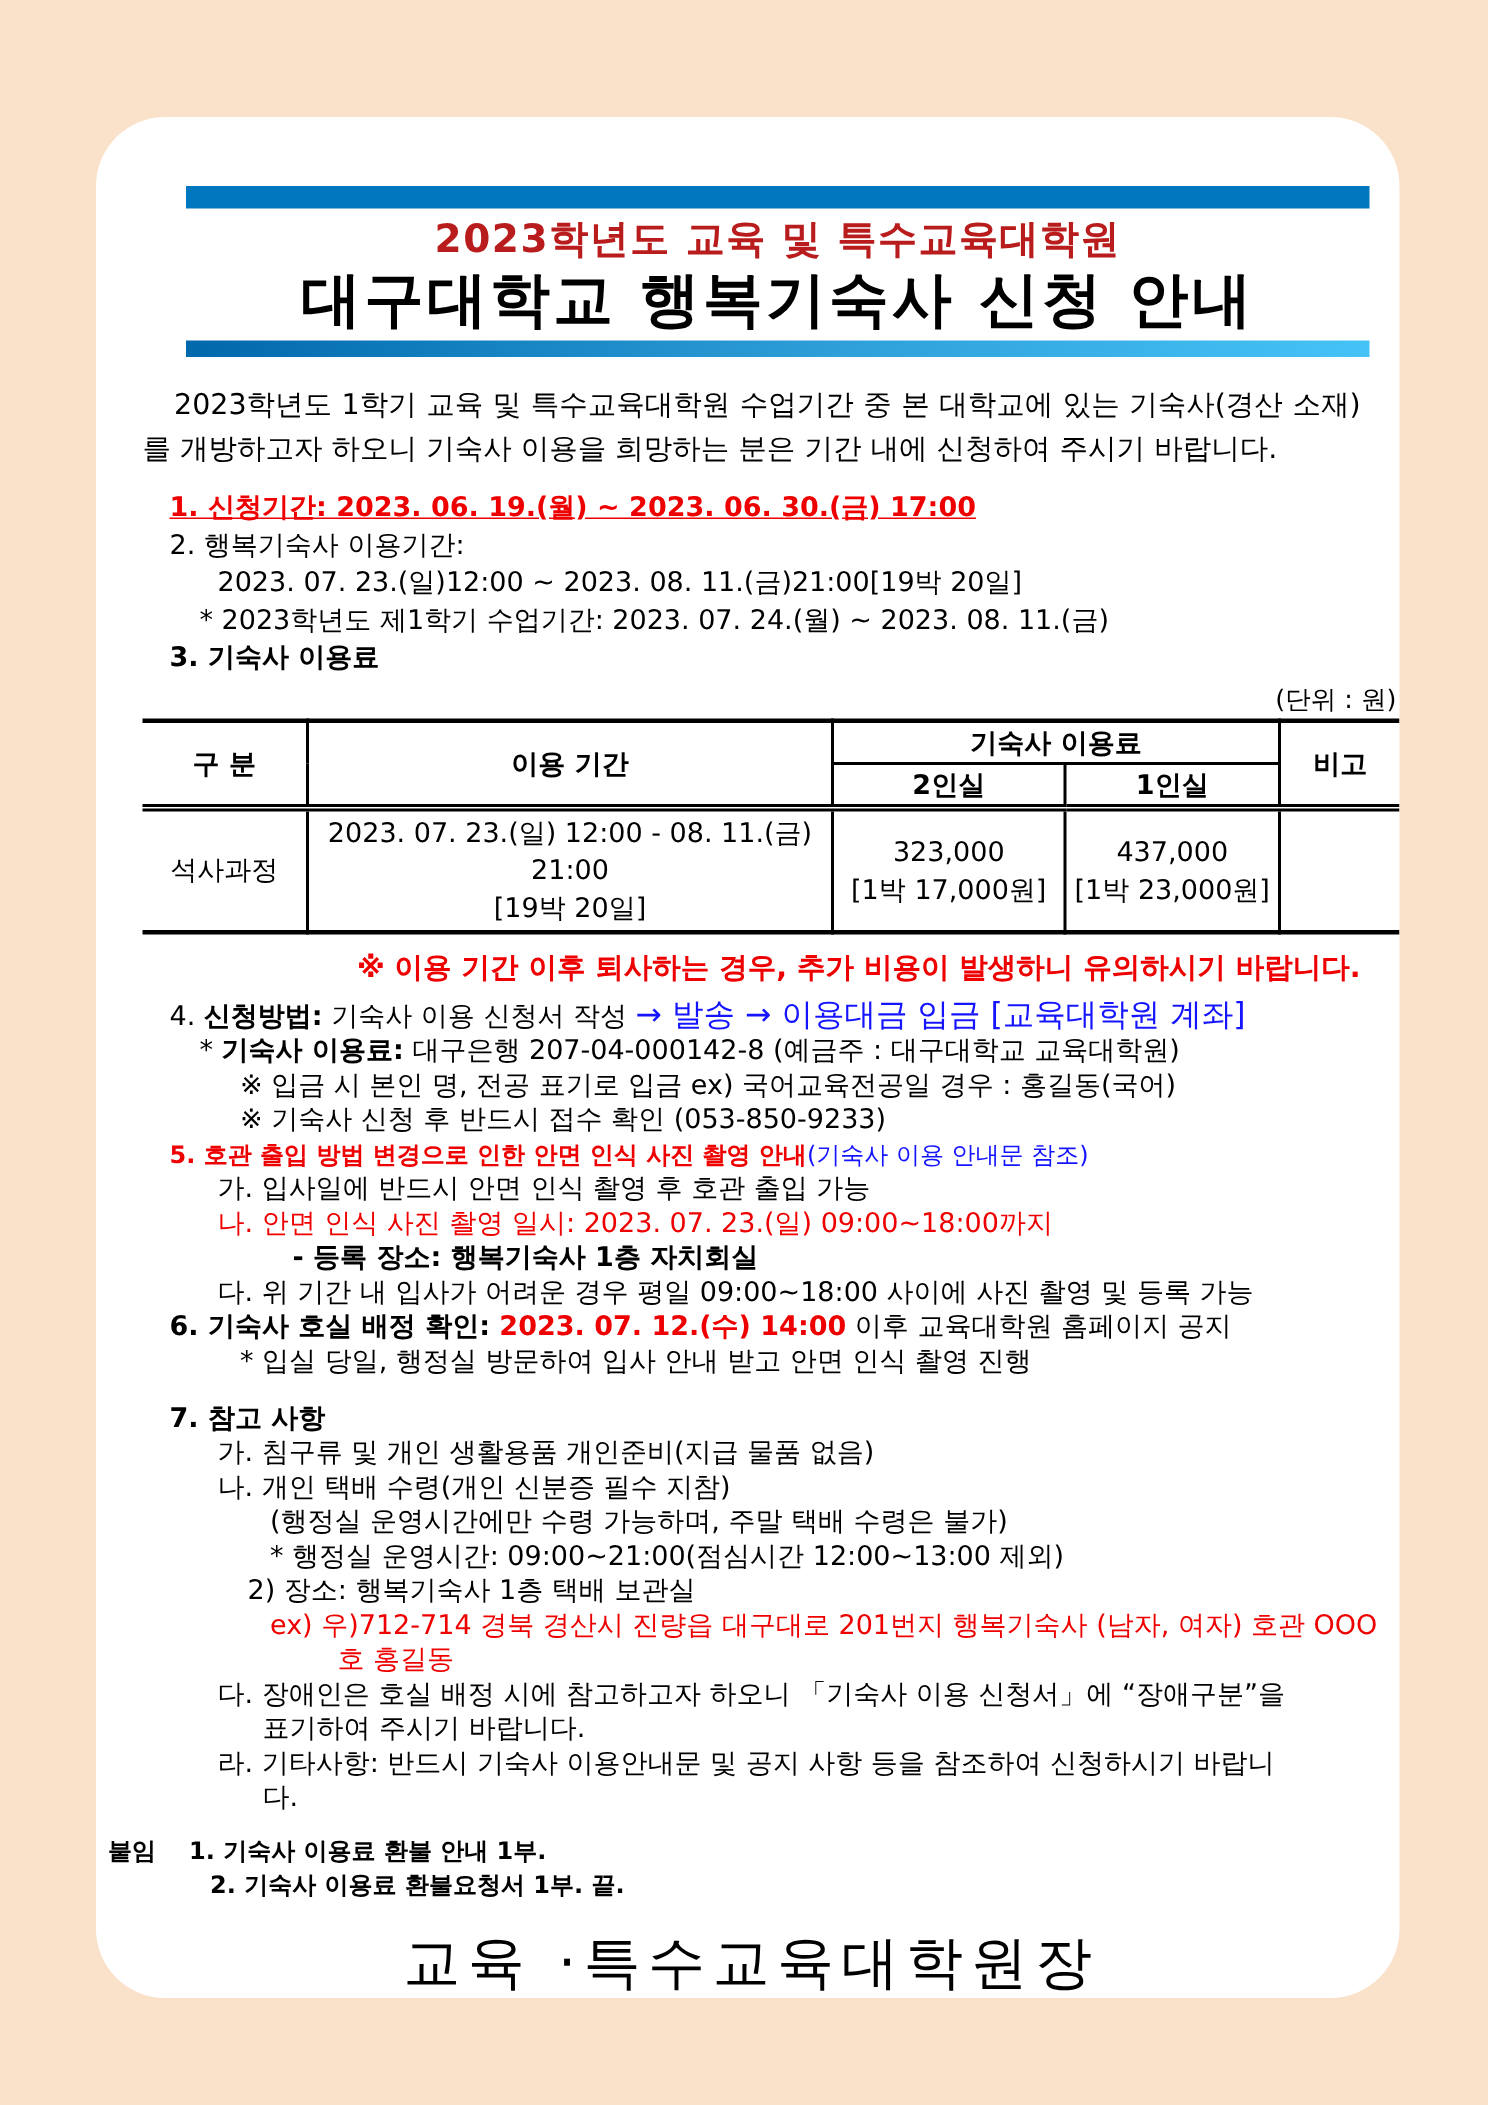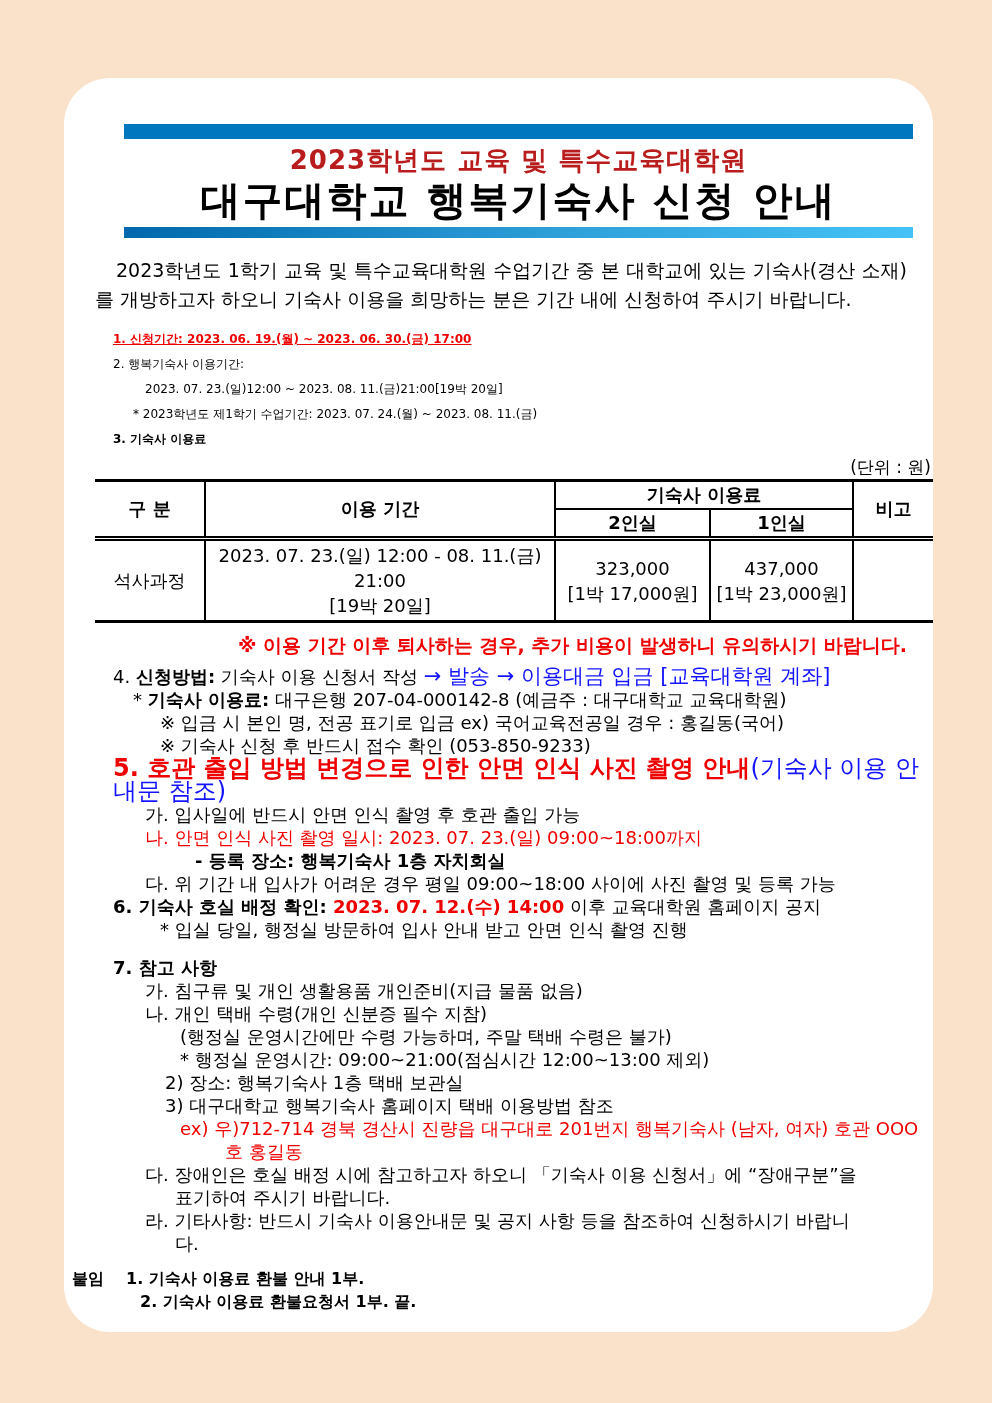--- a/index.html
+++ b/index.html
@@ -10,21 +10,21 @@
 
   
   .hdr { margin:46px 20px 0 29px; }
   .top-bar { height:15px; background:#0077BE; }
   .hdr-subtitle { margin-top:5px; text-align:center; color:#b91c1c; font-size:26px; font-weight:bold; line-height:32px; letter-spacing:1px; }
   .hdr-title { text-align:center; color:#000; font-size:40px; font-weight:bold; line-height:48px; letter-spacing:2px; }
   .grad-bar { height:11px; margin-top:3px; background:linear-gradient(90deg,#0068AC 0%,#2E9FD9 55%,#45C3F6 100%); }
 
   .intro { margin:18px 26px 0 0; font-size:19px; line-height:29px; text-align:justify; text-indent:21px; }
 
-  .lst { margin-top:13px; font-size:12px; line-height:24px; }
+  .lst { margin-top:13px; font-size:18px; line-height:24px; }
   .lst > div { margin-bottom:1px; }
   .ind-num { padding-left:18px; }
   .ind-sub { padding-left:50px; }
   .ind-star { padding-left:38px; }
 
   .red { color:#EE0000; }
   .blue { color:#1414FF; }
   .bold { font-weight:bold; }
   .u { text-decoration:underline; }
 
@@ -40,21 +40,21 @@
   .warning { margin:11px 26px 0 0; text-align:right; color:#EE0000; font-weight:bold; font-size:19px; line-height:22px; }
 
   .body-list { margin-top:9px; font-size:18px; line-height:23px; }
   .body-list > div { margin-bottom:0; }
   .ind-ga { padding-left:50px; }
   .ind-note { padding-left:65px; }
   .ind-place { padding-left:100px; }
   .ind-n7 { padding-left:70px; }
   .ind-p7 { padding-left:85px; }
   .s4-blue { font-size:21px; }
-  .s5-head { font-size:24px; }
+  .s5-head { font-size:16px; }
   .sec7 { margin-top:15px; }
 
   .attach { margin:12px 0 0 -23px; font-size:16px; line-height:23px; font-weight:600; }
   .attach .a2 { padding-left:68px; }
 
   .signature { margin:17px 26px 0 0; text-align:center; font-size:38px; letter-spacing:5px; line-height:46px; }
 </style>
 </head>
 <body>
 
@@ -136,21 +136,20 @@
       <div class="ind-note">* 입실 당일, 행정실 방문하여 입사 안내 받고 안면 인식 촬영 진행</div>
     </div>
 
     <div class="body-list sec7">
       <div class="ind-num bold">7. 참고 사항</div>
       <div class="ind-ga">가. 침구류 및 개인 생활용품 개인준비(지급 물품 없음)</div>
       <div class="ind-ga">나. 개인 택배 수령(개인 신분증 필수 지참)</div>
       <div class="ind-p7">(행정실 운영시간에만 수령 가능하며, 주말 택배 수령은 불가)</div>
       <div class="ind-p7">* 행정실 운영시간: 09:00~21:00(점심시간 12:00~13:00 제외)</div>
       <div class="ind-n7">2) 장소: 행복기숙사 1층 택배 보관실</div>
-      <div class="ind-n7">3) 대구대학교 행복기숙사 홈페이지 택배 이용방법 참조</div>
       <div class="ind-p7 red">ex) 우)712-714 경북 경산시 진량읍 대구대로 201번지 행복기숙사 (남자, 여자) 호관 OOO</div>
       <div class="ind-p7 red" style="padding-left:130px">호 홍길동</div>
       <div class="ind-ga">다. 장애인은 호실 배정 시에 참고하고자 하오니 「기숙사 이용 신청서」에 “장애구분”을</div>
       <div class="ind-ga" style="padding-left:80px">표기하여 주시기 바랍니다.</div>
       <div class="ind-ga">라. 기타사항: 반드시 기숙사 이용안내문 및 공지 사항 등을 참조하여 신청하시기 바랍니</div>
       <div class="ind-ga" style="padding-left:80px">다.</div>
     </div>
 
     <div class="attach">
       <div><span>붙임</span><span style="padding-left:22px">1. 기숙사 이용료 환불 안내 1부.</span></div>

